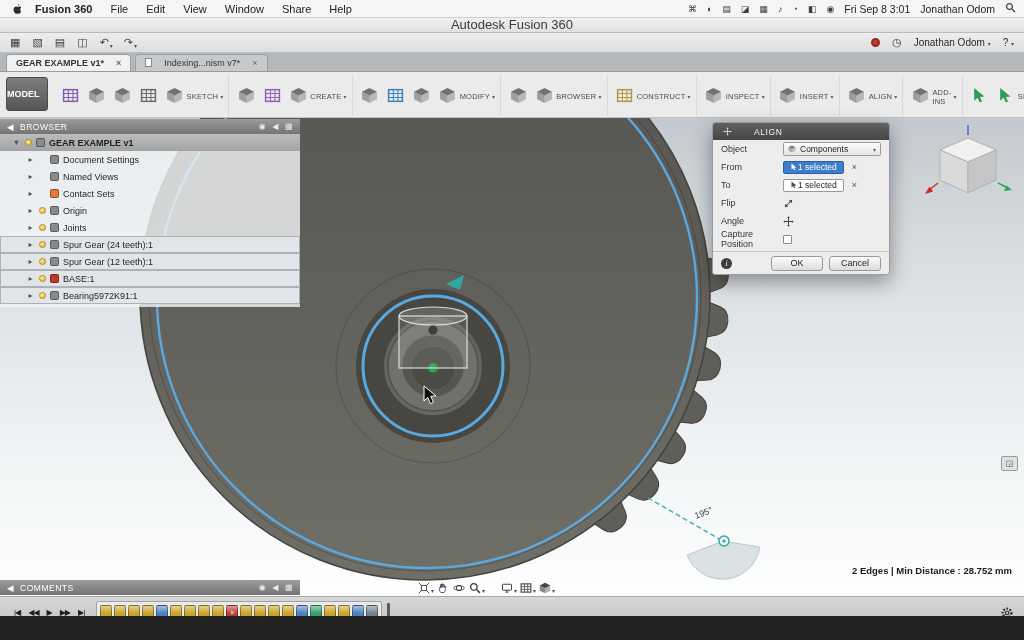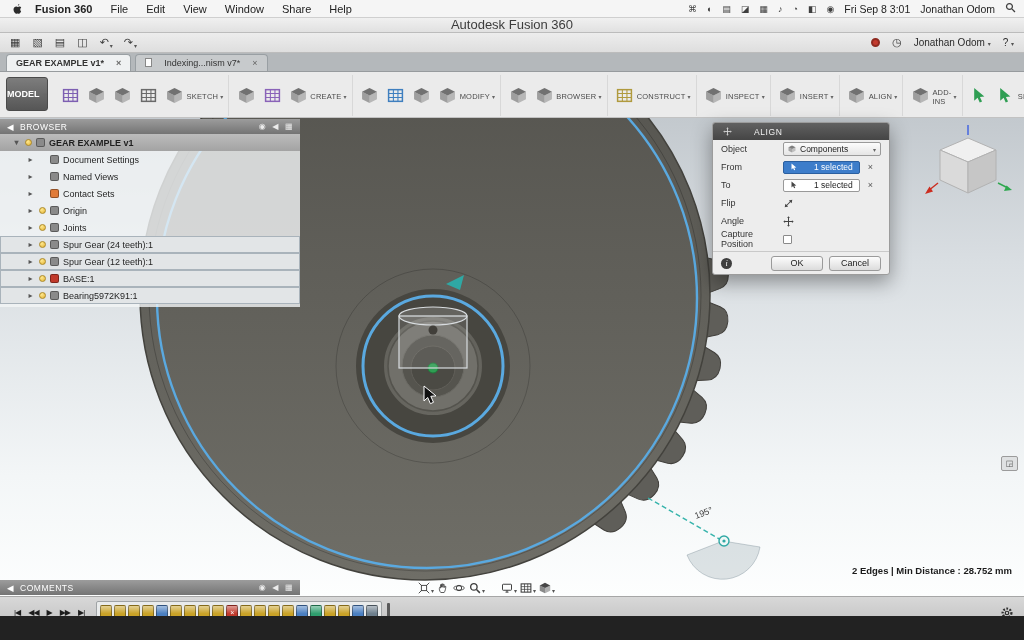--- a/index.html
+++ b/index.html
@@ -78,21 +78,21 @@
     border-radius:3px;box-shadow:0 7px 20px rgba(0,0,0,.38);font-size:9px;overflow:hidden}
   .al-head{height:17px;background:linear-gradient(#616161,#454545);color:#f0f0f0;display:flex;
     align-items:center;gap:22px;padding:0 10px;font-size:8.5px;letter-spacing:.6px}
   .al-head svg{width:9px;height:9px;color:#ddd}
   .al-row{display:flex;align-items:center;height:18px;padding:0 8px}
   .al-lab{width:62px;color:#333}
   .al-dd{flex:1;height:14px;background:linear-gradient(#fcfcfc,#e5e5e5);border:1px solid #9a9a9a;
     border-radius:2px;display:flex;align-items:center;gap:4px;padding:0 4px;font-size:8.5px}
   .al-dd svg{width:8px;height:8px;color:#777}
   .al-dd .caret{margin-left:auto}
-  .btn-sel{height:13px;display:flex;align-items:center;gap:16px;padding:0 6px;border-radius:2px;font-size:8.5px}
+  .btn-sel{height:13px;display:flex;align-items:center;gap:0;padding:0 6px;border-radius:2px;font-size:8.5px}
   .btn-sel svg{width:8px;height:8px}
   .btn-sel.blue{background:#3d7dca;color:#fff;border:1px solid #2b5f9f}
   .btn-sel.white{background:#fff;color:#222;border:1px solid #999}
   .al-x{margin-left:8px;color:#555;font-size:9px}
   .mini{width:11px;height:11px;color:#444}
   .chk{width:9px;height:9px;background:#fff;border:1px solid #8a8a8a;border-radius:1px}
   .al-foot{border-top:1px solid #c9c9c9;height:23px;display:flex;align-items:center;padding:0 8px;gap:6px;margin-top:3px}
   .info-dot{width:11px;height:11px;border-radius:50%;background:#3e3e3e;color:#fff;font-size:8px;
     display:flex;align-items:center;justify-content:center;font-style:italic;font-family:"Liberation Serif",serif}
   .al-spacer{flex:1}

